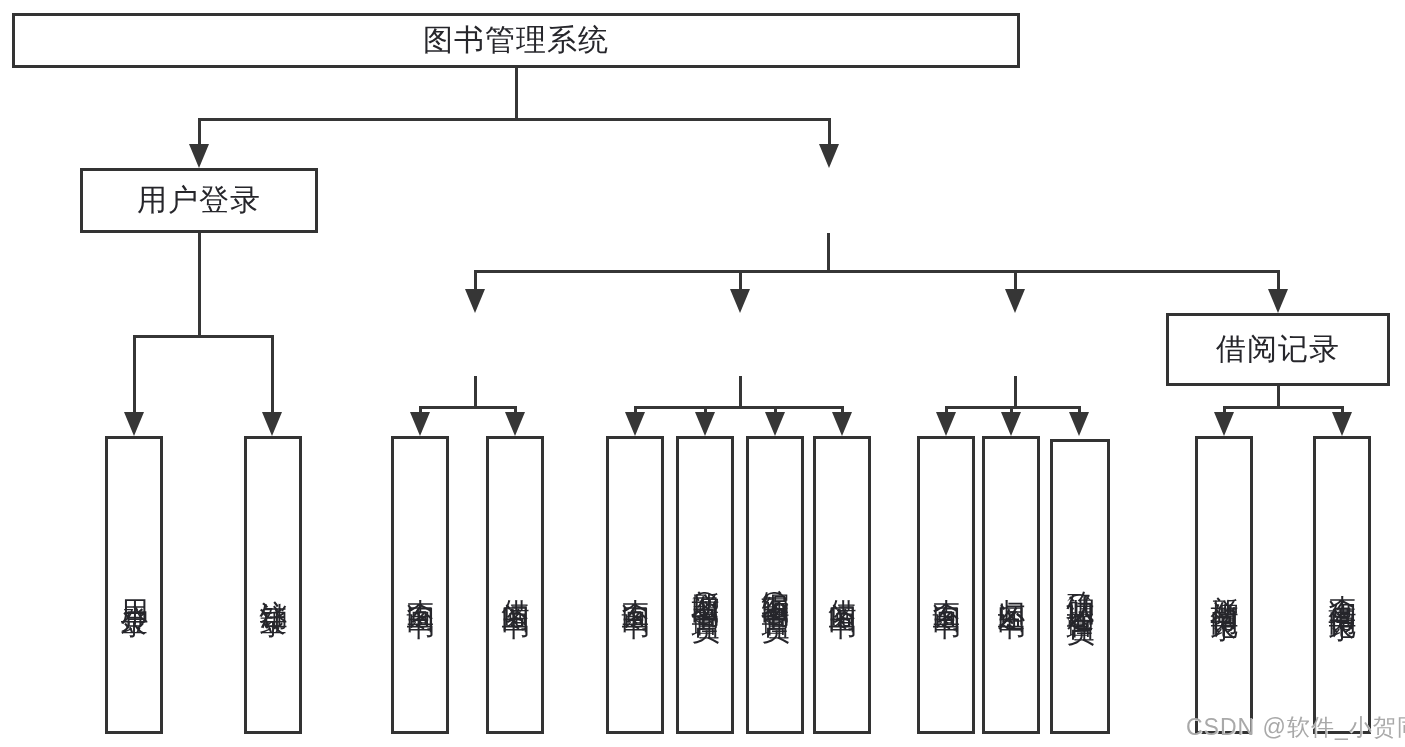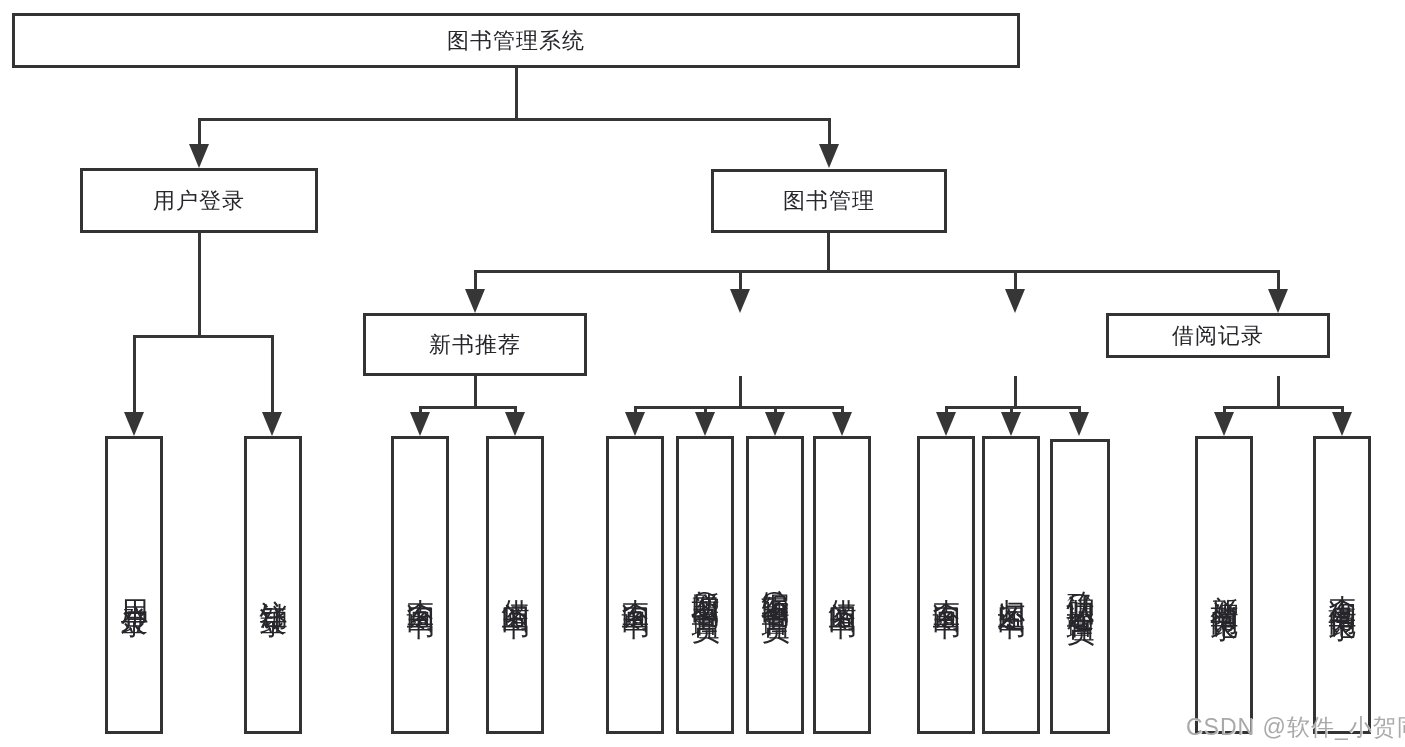--- a/index.html
+++ b/index.html
@@ -12,21 +12,21 @@
     overflow:hidden;
   }
   .box{
     position:absolute;
     box-sizing:border-box;
     border:3px solid #333333;
     background:#ffffff;
     display:flex;
     align-items:center;
     justify-content:center;
-    font-size:22px;
+    font-size:30px;
     letter-spacing:1px;
     color:#26262b;
     z-index:2;
   }
   .leaf{
     font-size:28px;
   }
   .leaf .vtxt{
     writing-mode:vertical-rl;
     text-orientation:mixed;
@@ -66,46 +66,40 @@
   <div class="vline" style="left:515px;top:68px;height:53px;"></div>
   <div class="hline" style="left:198px;top:118px;width:633px;"></div>
   <div class="vline" style="left:198px;top:118px;height:30px;"></div>
   <div class="arr" style="left:189px;top:144px;"></div>
   <div class="vline" style="left:828px;top:118px;height:30px;"></div>
   <div class="arr" style="left:819px;top:144px;"></div>
 
   <div class="box" style="left:80px;top:168px;width:238px;height:65px;">
     <span>用户登录</span>
   </div>
-  <div class="box" style="left:711px;top:169px;width:236px;height:64px;">
-    <span>图书管理</span>
-  </div>
 
   <div class="vline" style="left:198px;top:233px;height:105px;"></div>
   <div class="hline" style="left:133px;top:335px;width:141px;"></div>
   <div class="vline" style="left:133px;top:335px;height:83px;"></div>
   <div class="arr" style="left:124px;top:412px;"></div>
   <div class="vline" style="left:271px;top:335px;height:83px;"></div>
   <div class="arr" style="left:262px;top:412px;"></div>
 
   <div class="vline" style="left:827px;top:233px;height:40px;"></div>
   <div class="hline" style="left:474px;top:270px;width:806px;"></div>
   <div class="vline" style="left:474px;top:270px;height:23px;"></div>
   <div class="arr" style="left:465px;top:289px;"></div>
   <div class="vline" style="left:739px;top:270px;height:23px;"></div>
   <div class="arr" style="left:730px;top:289px;"></div>
   <div class="vline" style="left:1014px;top:270px;height:23px;"></div>
   <div class="arr" style="left:1005px;top:289px;"></div>
   <div class="vline" style="left:1277px;top:270px;height:23px;"></div>
   <div class="arr" style="left:1268px;top:289px;"></div>
 
-  <div class="box" style="left:363px;top:313px;width:224px;height:63px;">
-    <span>新书推荐</span>
-  </div>
-  <div class="box" style="left:1106px;top:313px;width:224px;height:45px;">
+  <div class="box" style="left:1166px;top:313px;width:224px;height:73px;">
     <span>借阅记录</span>
   </div>
 
   <div class="vline" style="left:474px;top:376px;height:33px;"></div>
   <div class="hline" style="left:419px;top:406px;width:98px;"></div>
   <div class="vline" style="left:419px;top:406px;height:12px;"></div>
   <div class="arr" style="left:410px;top:412px;"></div>
   <div class="vline" style="left:514px;top:406px;height:12px;"></div>
   <div class="arr" style="left:505px;top:412px;"></div>
 

